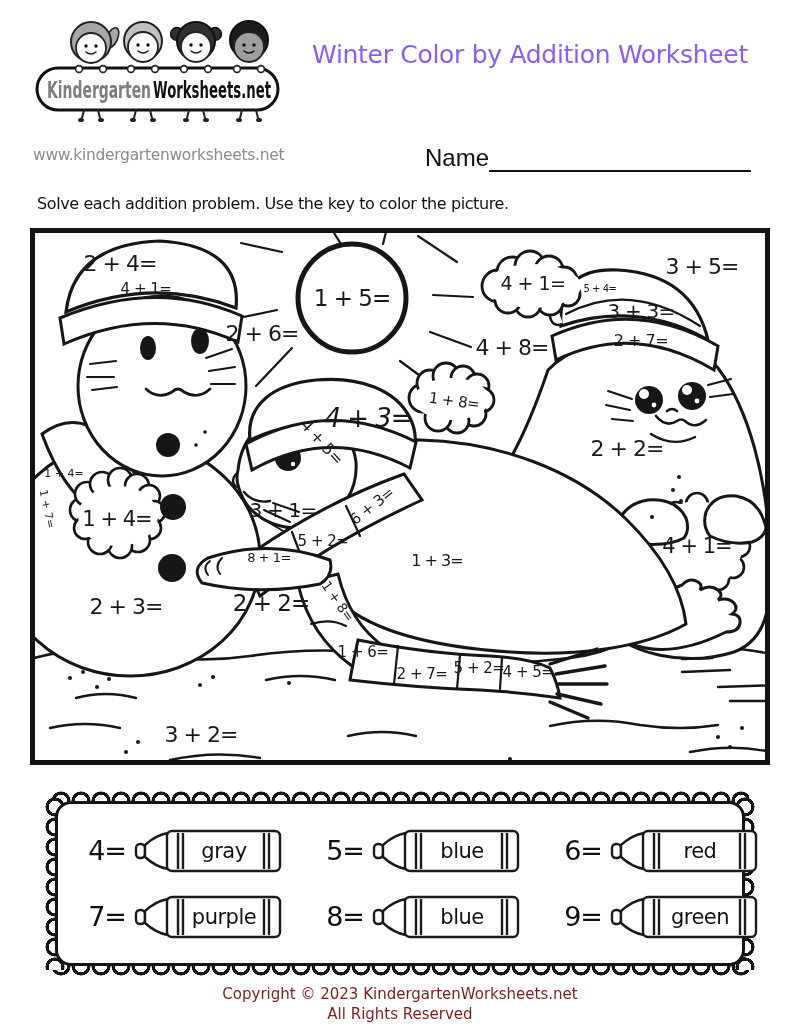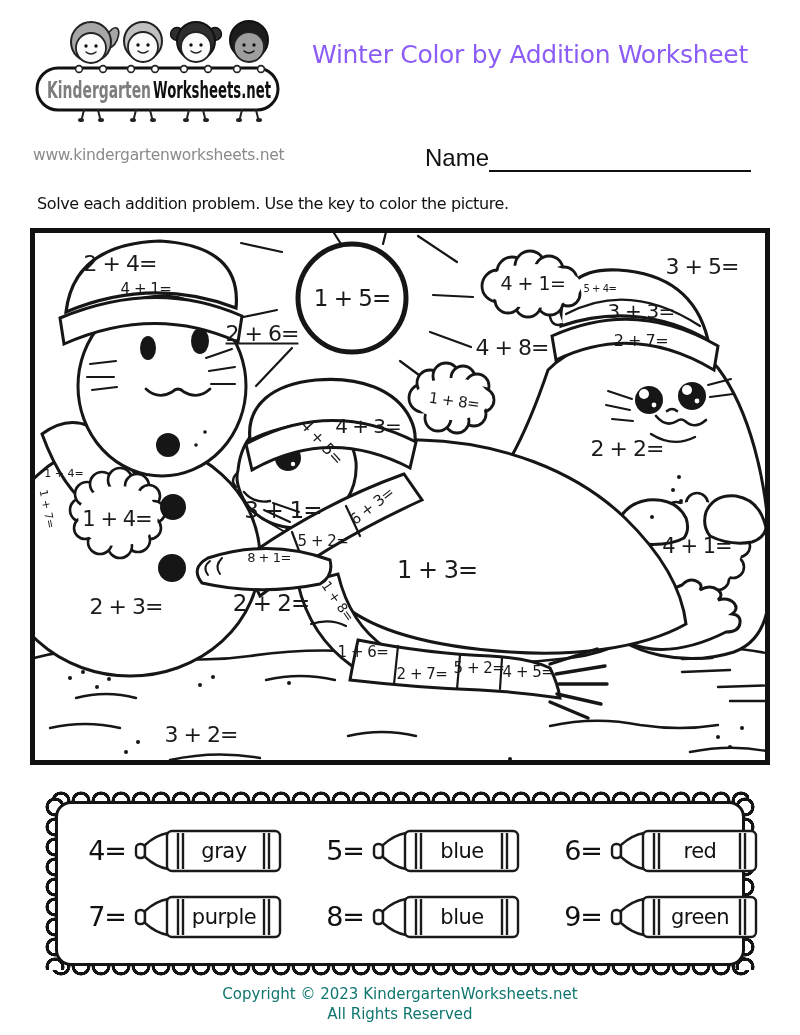--- a/index.html
+++ b/index.html
@@ -34,21 +34,21 @@
   .key-inner{position:absolute;left:10px;top:10px;right:10px;bottom:10px;background:#fff;
              border:3px solid #141414;border-radius:16px;
              display:grid;grid-template-columns:238px 238px 1fr;row-gap:20px;align-content:center;
              padding:0 0 0 28px;}
   .key-item{display:flex;align-items:center;gap:8px;}
   .key-num{font-size:27px;letter-spacing:-1px;min-width:40px;text-align:right;color:#111;}
   .crayon{position:relative;display:inline-block;width:150px;height:46px;}
   .key-color{position:absolute;left:52px;top:0;width:76px;height:46px;display:flex;align-items:center;
              justify-content:center;font-size:21px;letter-spacing:-0.5px;color:#111;}
   
-  .footer{position:absolute;left:0;top:984px;width:800px;text-align:center;color:#0f766e;
+  .footer{position:absolute;left:0;top:984px;width:800px;text-align:center;color:#7f1d1d;
           font-size:15px;line-height:20px;}
 </style>
 </head>
 <body>
 
 <div class="page">
 
   <div class="logo-wrap">
     <svg width="250" height="116" viewBox="0 0 250 116">
 
@@ -341,39 +341,39 @@
         <circle cx="688" cy="509" r="2"></circle>
           <circle cx="480" cy="531" r="2"></circle>
       </g>
 
       <rect x="2.5" y="2.5" width="735" height="532" fill="none" stroke="#111" stroke-width="5"></rect>
     </svg>
 
     <div class="prob pb-xl" style="left:90px;top:35px;">2 + 4=</div>
     <div class="prob" style="left:116px;top:61px;font-size:15px;letter-spacing:-0.5px;">4 + 1=</div>
     <div class="prob" style="left:322px;top:70px;font-size:23px;letter-spacing:-1px;">1 + 5=</div>
-    <div class="prob pb-xl" style="left:232px;top:105px;text-decoration:underline;">2 + 6=</div>
+    <div class="prob pb-xl" style="left:232px;top:105px;">2 + 6=</div>
     <div class="prob" style="left:503px;top:55px;font-size:19px;letter-spacing:-0.5px;">4 + 1=</div>
     <div class="prob pb-xl" style="left:672px;top:38px;">3 + 5=</div>
     <div class="prob" style="left:570px;top:60px;font-size:10px;letter-spacing:-0.5px;">5 + 4=</div>
     <div class="prob" style="left:611px;top:83px;font-size:20px;letter-spacing:-0.8px;">3 + 3=</div>
     <div class="prob" style="left:611px;top:112px;font-size:16px;letter-spacing:-0.5px;">2 + 7=</div>
     <div class="prob pb-xl" style="left:482px;top:119px;">4 + 8=</div>
-    <div class="prob" style="left:338px;top:198px;font-size:20px;letter-spacing:-1px;">4 + 3=</div>
+    <div class="prob" style="left:338px;top:190px;font-size:26px;letter-spacing:-1px;font-style:italic;">4 + 3=</div>
     <div class="prob" style="left:292px;top:214px;font-size:16px;letter-spacing:-0.5px;transform:translate(-50%,-50%) rotate(48deg);">4 + 5=</div>
     <div class="prob" style="left:424px;top:173px;font-size:15px;letter-spacing:-0.5px;transform:translate(-50%,-50%) rotate(8deg);">1 + 8=</div>
     <div class="prob pb-xl" style="left:597px;top:220px;">2 + 2=</div>
     <div class="prob" style="left:34px;top:245px;font-size:11px;">1 + 4=</div>
     <div class="prob" style="left:17px;top:281px;font-size:11px;transform:translate(-50%,-50%) rotate(78deg);">1 + 7=</div>
     <div class="prob" style="left:87px;top:291px;font-size:21px;letter-spacing:-1px;">1 + 4=</div>
-    <div class="prob" style="left:253px;top:282px;font-size:23px;letter-spacing:-0.8px;">3 + 1=</div>
+    <div class="prob" style="left:253px;top:282px;font-size:20px;letter-spacing:-0.8px;">3 + 1=</div>
     <div class="prob" style="left:342px;top:278px;font-size:15px;letter-spacing:-0.5px;transform:translate(-50%,-50%) rotate(-38deg);">6 + 3=</div>
     <div class="prob" style="left:293px;top:313px;font-size:15px;letter-spacing:-0.5px;">5 + 2=</div>
     <div class="prob" style="left:239px;top:329px;font-size:13px;letter-spacing:-0.5px;">8 + 1=</div>
-    <div class="prob" style="left:407px;top:342px;font-size:24px;letter-spacing:-1px;">1 + 3=</div>
+    <div class="prob" style="left:407px;top:332px;font-size:16px;letter-spacing:-1px;">1 + 3=</div>
     <div class="prob" style="left:667px;top:318px;font-size:21px;letter-spacing:-1px;">4 + 1=</div>
     <div class="prob pb-xl" style="left:96px;top:378px;">2 + 3=</div>
     <div class="prob" style="left:241px;top:375px;font-size:23px;letter-spacing:-1px;">2 + 2=</div>
     <div class="prob" style="left:308px;top:373px;font-size:13.5px;letter-spacing:-0.5px;transform:translate(-50%,-50%) rotate(55deg);">1 + 8=</div>
     <div class="prob" style="left:333px;top:424px;font-size:15px;letter-spacing:-0.5px;">1 + 6=</div>
     <div class="prob" style="left:392px;top:446px;font-size:15px;letter-spacing:-0.5px;">2 + 7=</div>
     <div class="prob" style="left:449px;top:440px;font-size:15px;letter-spacing:-0.5px;">5 + 2=</div>
     <div class="prob" style="left:498px;top:444px;font-size:15px;letter-spacing:-0.5px;">4 + 5=</div>
     <div class="prob pb-xl" style="left:171px;top:506px;">3 + 2=</div>
   </div>

